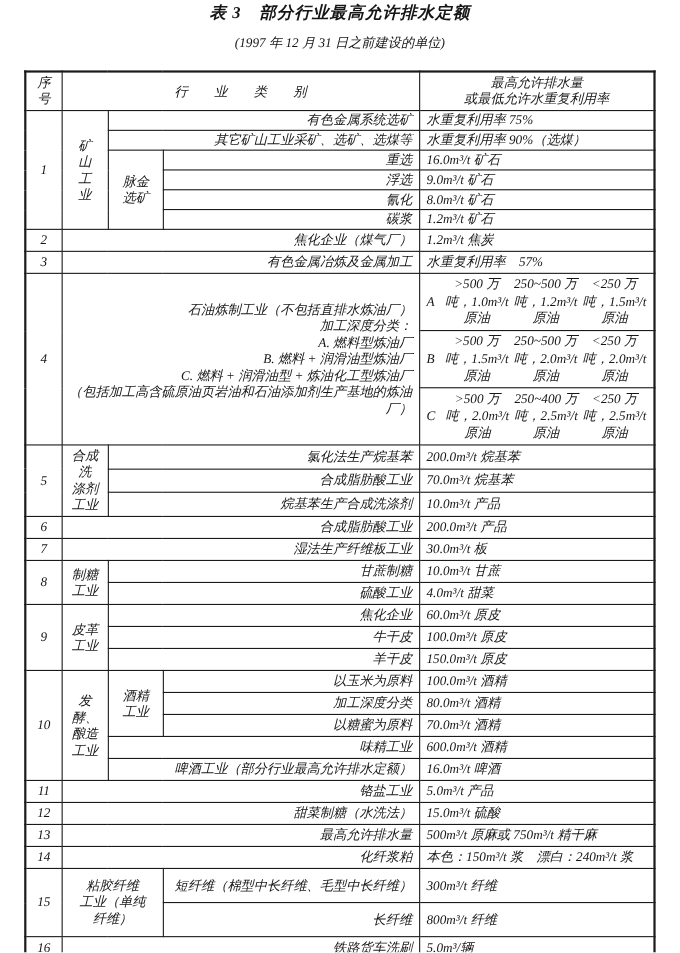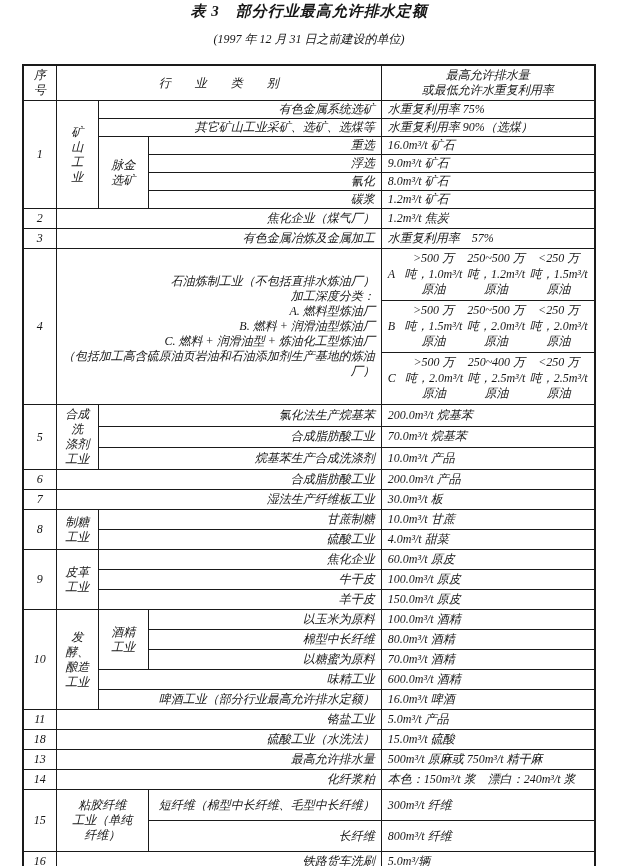--- a/index.html
+++ b/index.html
@@ -217,21 +217,21 @@
         <td class="num" rowspan="5">10</td>
         <td class="grp" rowspan="5">发酵、
 酿造
 工业</td>
         <td class="grp" rowspan="3">酒精
 工业</td>
         <td class="lbl">以玉米为原料</td>
         <td class="val">100.0m³/t 酒精</td>
       </tr>
       <tr>
-        <td class="lbl">棉型中长纤维</td>
+        <td class="lbl">加工深度分类</td>
         <td class="val">80.0m³/t 酒精</td>
       </tr>
       <tr>
         <td class="lbl">以糖蜜为原料</td>
         <td class="val">70.0m³/t 酒精</td>
       </tr>
       <tr>
         <td class="lbl" colspan="2">味精工业</td>
         <td class="val">600.0m³/t 酒精</td>
       </tr>
@@ -239,22 +239,22 @@
         <td class="lbl" colspan="2">啤酒工业（部分行业最高允许排水定额）</td>
         <td class="val">16.0m³/t 啤酒</td>
       </tr>
 
       <tr>
         <td class="num">11</td>
         <td class="lbl" colspan="3">铬盐工业</td>
         <td class="val">5.0m³/t 产品</td>
       </tr>
       <tr>
-        <td class="num">18</td>
-        <td class="lbl" colspan="3">硫酸工业（水洗法）</td>
+        <td class="num">12</td>
+        <td class="lbl" colspan="3">甜菜制糖（水洗法）</td>
         <td class="val">15.0m³/t 硫酸</td>
       </tr>
       <tr>
         <td class="num">13</td>
         <td class="lbl" colspan="3">最高允许排水量</td>
         <td class="val">500m³/t 原麻或 750m³/t 精干麻</td>
       </tr>
       <tr>
         <td class="num">14</td>
         <td class="lbl" colspan="3">化纤浆粕</td>

